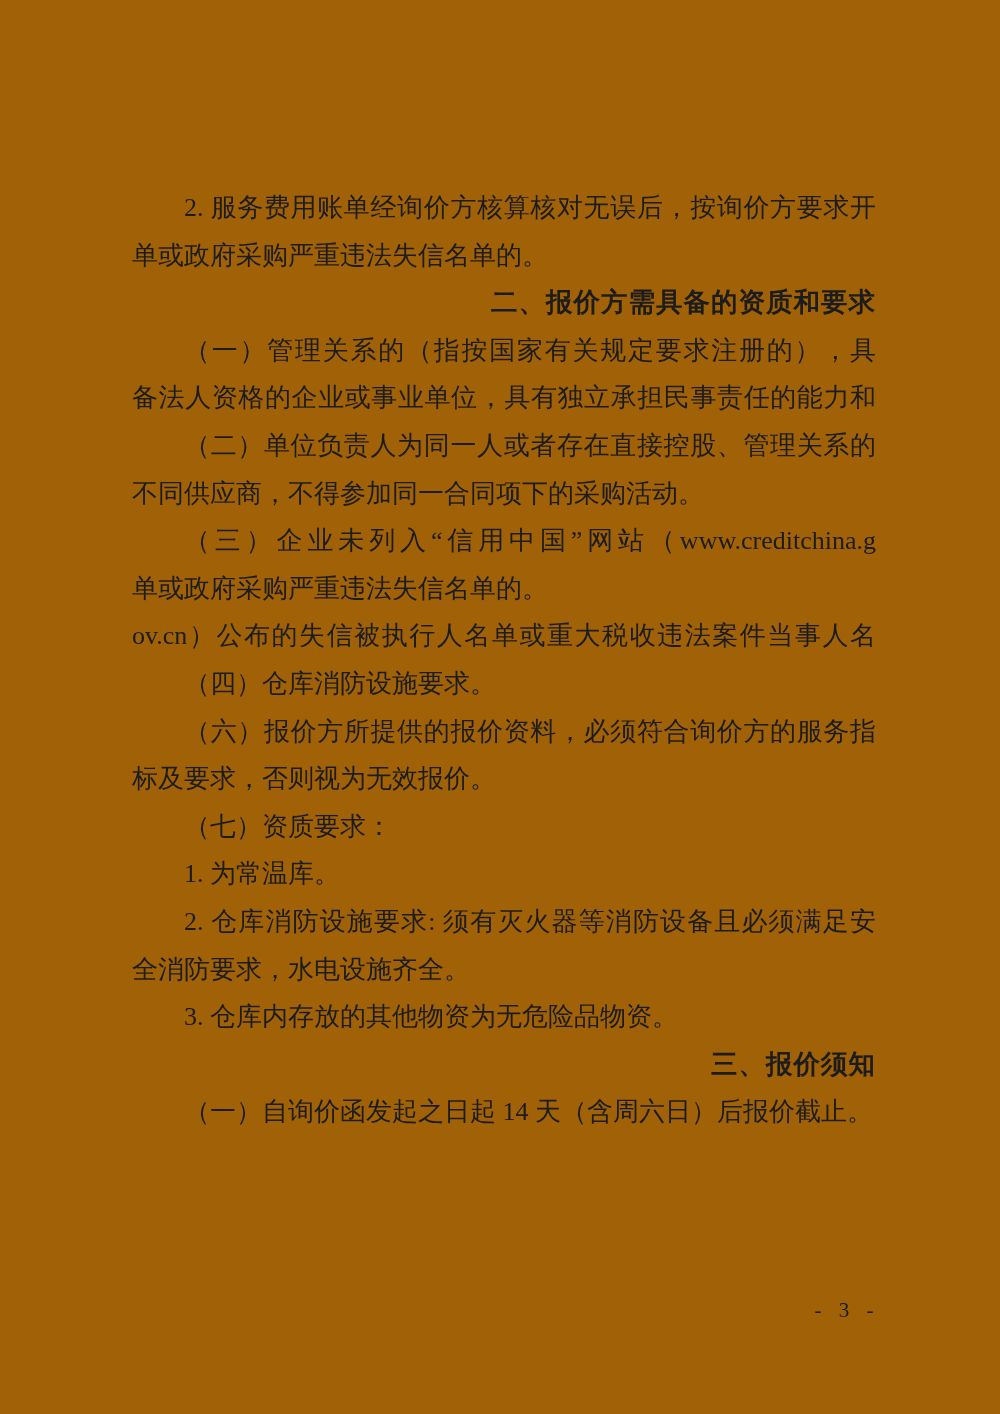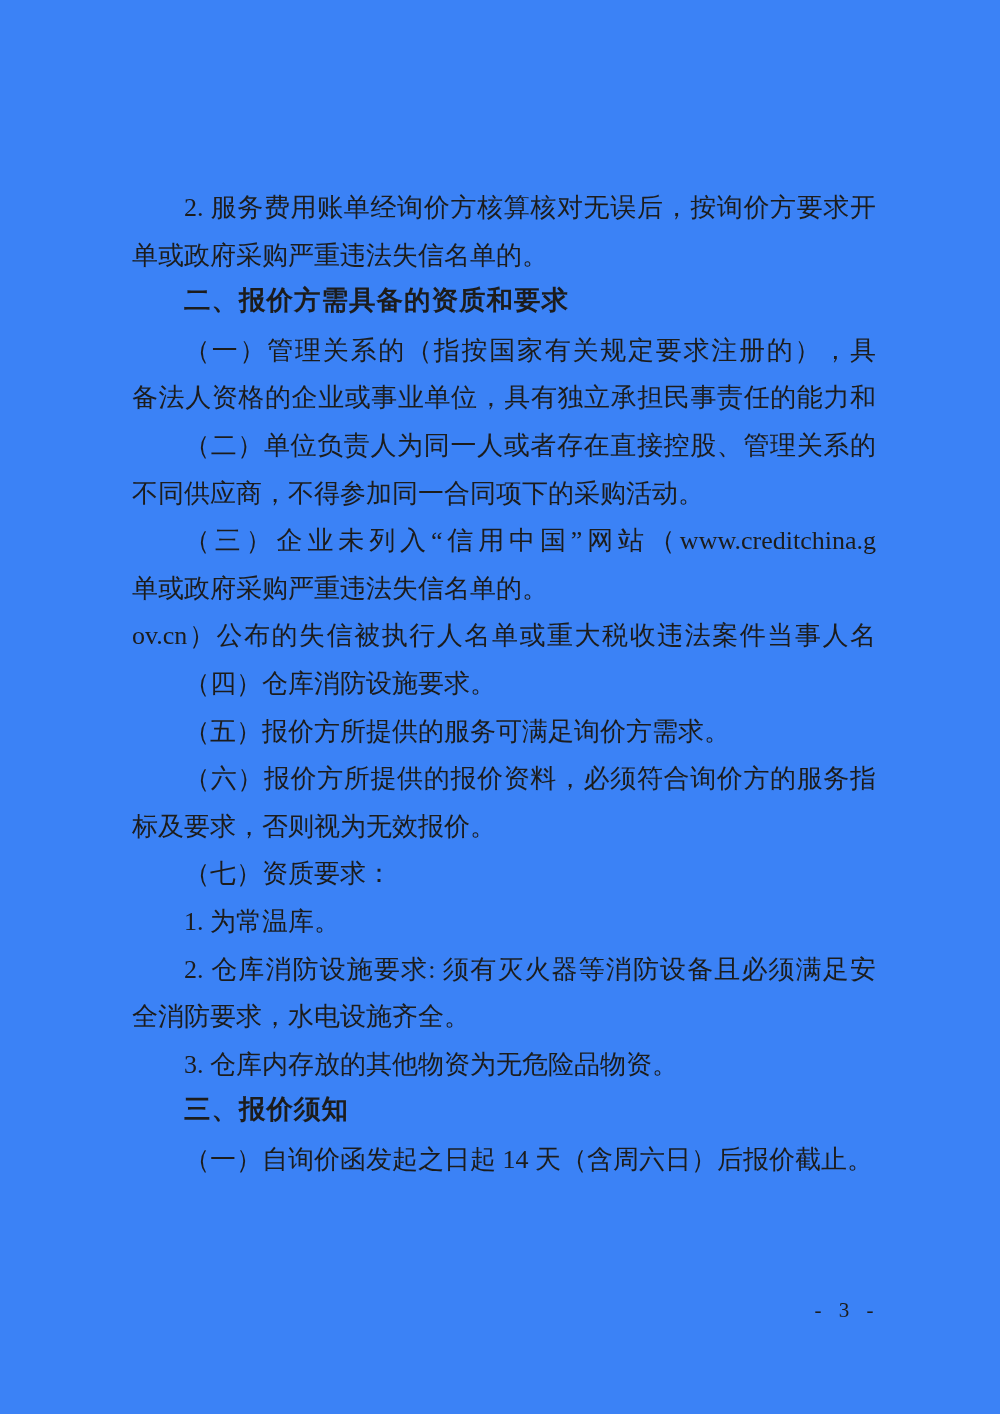--- a/index.html
+++ b/index.html
@@ -9,21 +9,21 @@
   body {
     width: 1000px;
     height: 1414px;
     background: #e9e9e9;
     font-family: "Liberation Serif", "DejaVu Serif", serif;
   }
   .sheet {
     position: relative;
     width: 1000px;
     height: 1414px;
-    background: #3b82f6;
+    background: #a16207;
     overflow: hidden;
     color: #1c1c1c;
   }
   .content {
     position: absolute;
     left: 132px;
     top: 184px;
     width: 744px;
   }
   .line {
@@ -35,24 +35,25 @@
   }
   .line.indent {
     padding-left: 52px;
   }
   .line.j {
     white-space: normal;
     text-align: justify;
     text-align-last: justify;
   }
   .line.heading {
-    font-family: Liberation Mono, monospace;
+    font-family: Liberation Sans, sans-serif;
     font-weight: 700;
     font-size: 26.5px;
     letter-spacing: 1px;
+    text-align: right;
   }
   .footer {
     position: absolute;
     top: 1295px;
     left: 812px;
     width: 70px;
     height: 30px;
     line-height: 30px;
     text-align: center;
     font-size: 21px;
@@ -70,21 +71,20 @@
       <div class="line">单或政府采购严重违法失信名单的。</div>
       <div class="line heading indent">二、报价方需具备的资质和要求</div>
       <div class="line indent j">（一）管理关系的（指按国家有关规定要求注册的），具</div>
       <div class="line j">备法人资格的企业或事业单位，具有独立承担民事责任的能力和</div>
       <div class="line indent j">（二）单位负责人为同一人或者存在直接控股、管理关系的</div>
       <div class="line">不同供应商，不得参加同一合同项下的采购活动。</div>
       <div class="line indent j">（三）企业未列入“信用中国”网站（www.creditchina.g</div>
       <div class="line">单或政府采购严重违法失信名单的。</div>
       <div class="line j">ov.cn）公布的失信被执行人名单或重大税收违法案件当事人名</div>
       <div class="line indent">（四）仓库消防设施要求。</div>
-      <div class="line indent">（五）报价方所提供的服务可满足询价方需求。</div>
       <div class="line indent j">（六）报价方所提供的报价资料，必须符合询价方的服务指</div>
       <div class="line">标及要求，否则视为无效报价。</div>
       <div class="line indent">（七）资质要求：</div>
       <div class="line indent">1. 为常温库。</div>
       <div class="line indent j">2. 仓库消防设施要求: 须有灭火器等消防设备且必须满足安</div>
       <div class="line">全消防要求，水电设施齐全。</div>
       <div class="line indent">3. 仓库内存放的其他物资为无危险品物资。</div>
       <div class="line heading indent">三、报价须知</div>
       <div class="line indent">（一）自询价函发起之日起 14 天（含周六日）后报价截止。</div>
     </div>

